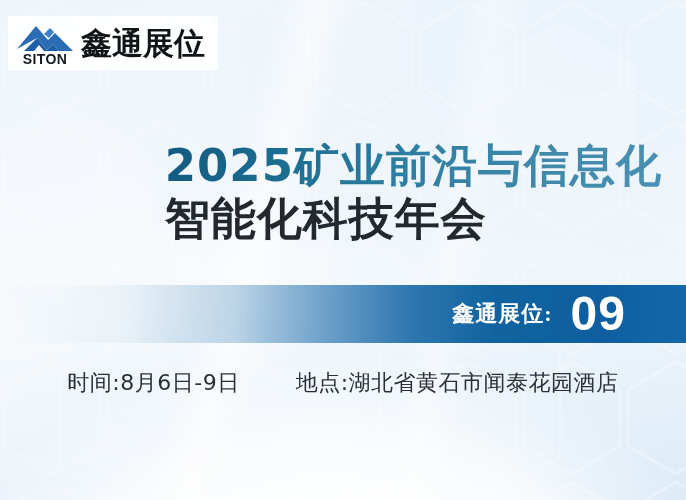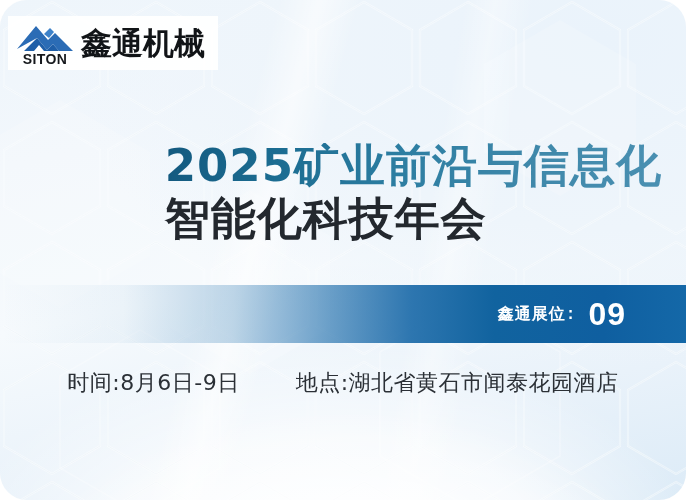--- a/index.html
+++ b/index.html
@@ -14,21 +14,20 @@
 
   .poster {
     position: relative;
     width: 686px;
     height: 500px;
     overflow: hidden;
     background:
       radial-gradient(ellipse 520px 300px at 48% 112%, rgba(255,255,255,0.98) 0%, rgba(255,255,255,0.65) 42%, rgba(255,255,255,0) 72%),
       radial-gradient(ellipse 700px 420px at 88% 8%, #eaf3fb 0%, #eef5fb 45%, rgba(238,245,251,0) 78%),
       linear-gradient(168deg, #eef5fb 0%, #f2f7fc 26%, #f6fafd 52%, #e9f2fa 78%, #dcebf7 100%);
-    border-radius: 27px;
   }
 
   
   .hex-layer {
     position: absolute;
     inset: 0;
     opacity: 0.55;
     pointer-events: none;
   }
   .hex-layer svg { display: block; width: 100%; height: 100%; }
@@ -130,34 +129,34 @@
         rgba(28,110,172,0) 0%,
         rgba(28,110,172,0.05) 18%,
         rgba(28,110,172,0.28) 34%,
         rgba(22,104,168,0.62) 48%,
         rgba(18,100,165,0.88) 60%,
         #11639f 72%,
         #0f5fa0 88%,
         #1468a8 100%);
   }
   .booth-label {
-    font-family: Liberation Mono, monospace;
-    font-weight: bold;
-    font-size: 16px;
+    font-family: Liberation Serif, serif;
+    font-weight: bold;
+    font-size: 22px;
     color: #ffffff;
     letter-spacing: 1px;
     white-space: nowrap;
   }
   .booth-number {
     font-family: "Liberation Sans", "DejaVu Sans", sans-serif;
     font-weight: bold;
-    font-size: 32px;
+    font-size: 48px;
     color: #ffffff;
     letter-spacing: 1px;
-    margin-left: 12px;
+    margin-left: 18px;
     line-height: 1;
   }
 
   
   .info-row {
     position: absolute;
     left: 0;
     right: 0;
     top: 368px;
     display: flex;
@@ -211,21 +210,21 @@
 
   <div class="logo-plate">
     <div class="logo-mark">
       <svg width="62" height="46" viewBox="0 0 62 46" xmlns="http://www.w3.org/2000/svg">
         <path d="M3 29 L22 6 L34 20 L41 13 L59 31 L45 31 L39 24 L33 30 L23 18 Z" fill="#2b6cb5"></path>
         <path d="M23 18 L33 30 L39 24 L45 31 L30 31 L25 25 L20 31 L10 31 Z" fill="#1f5fa8"></path>
         <path d="M30 14 L36 8 L40 12 L35 18 Z" fill="#3d82c9"></path>
         <text x="31" y="44" text-anchor="middle" font-family="Liberation Sans, DejaVu Sans, sans-serif" font-size="14" font-weight="bold" fill="#15181c" letter-spacing="0.4">SITON</text>
       </svg>
     </div>
-    <div class="logo-cn">鑫通机械</div>
+    <div class="logo-cn">鑫通展位</div>
   </div>
 
   <div class="headline">
     <div class="line1">2025矿业前沿与信息化</div>
     <div class="line2">智能化科技年会</div>
   </div>
 
   <div class="booth-bar">
     <span class="booth-label">鑫通展位:</span>
     <span class="booth-number">09</span>

